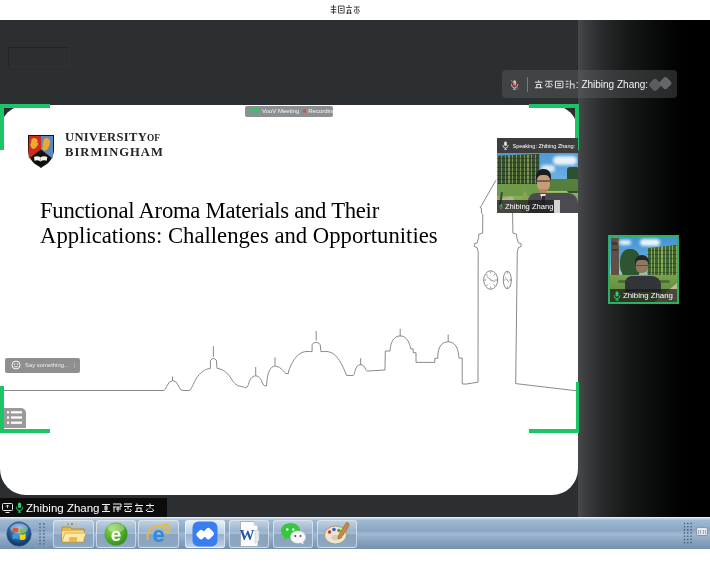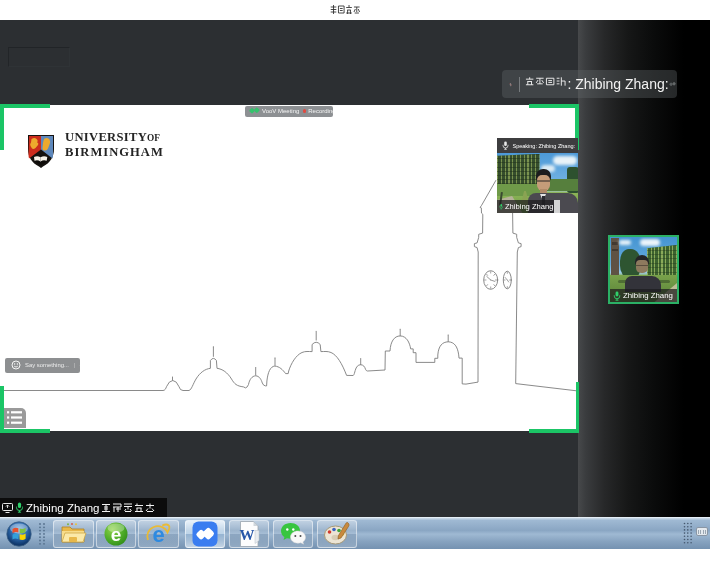--- a/index.html
+++ b/index.html
@@ -6,35 +6,35 @@
   body{width:710px;height:563px;position:relative;background:#fff;overflow:hidden;
        font-family:"Liberation Sans",sans-serif;}
   .abs{position:absolute;}
   #titlebar{left:0;top:0;width:710px;height:20px;background:#fff;}
   #win{left:0;top:20px;width:710px;height:498px;background:#2c2f32;}
   #rightcol{position:absolute;right:0;top:0;width:132px;height:100%;
     background:linear-gradient(90deg,#47494b 0,#3a3c3e 6%,#272829 20%,#161717 38%,#0a0b0b 58%,#000 80%);}
   #faintrect{position:absolute;left:8px;top:27px;width:60px;height:18px;
     border-top:1px solid #212427;border-left:1px solid #222528;
     border-right:1px solid #2f3336;border-bottom:1px solid #2f3336;}
-  #slide{left:0;top:105px;width:578px;height:326px;background:#fff;}
+  #slide{left:0;top:105px;width:578px;height:390px;background:#fff;border-radius:26px;}
   .grn{position:absolute;background:#1bc566;}
   #uobtext{left:65px;top:25.2px;font-family:"Liberation Serif",serif;font-weight:bold;
     font-size:13.5px;color:#242424;line-height:13.4px;transform:scaleX(0.93);transform-origin:0 0;}
   #uobtext .of{font-size:10px;}
   #title{left:40px;top:94.2px;font-family:"Liberation Serif",serif;font-size:22.7px;
     color:#000;line-height:24.6px;white-space:nowrap;}
   #author{left:40px;top:173px;font-family:"Liberation Serif",serif;font-size:16px;
     color:#000;line-height:23px;white-space:nowrap;}
   #skyline{left:0;top:0;width:578px;height:326px;}
   
   #toast{left:502px;top:70px;width:175px;height:28px;border-radius:4px;
     background:rgba(98,102,105,0.38);display:flex;align-items:center;}
   #toast .divider{width:1px;height:15px;background:#777b7e;margin-left:6px;}
-  #toast .txt{color:#f2f2f2;font-size:14px;margin-left:6px;white-space:nowrap;display:flex;align-items:flex-start;}
+  #toast .txt{color:#f2f2f2;font-size:10px;margin-left:6px;white-space:nowrap;display:flex;align-items:flex-end;}
   
   #saypill{left:5px;top:252.5px;width:75px;height:15px;background:rgba(125,128,130,0.88);
     border-radius:2px;display:flex;align-items:center;color:#ededed;font-size:5.9px;white-space:nowrap;overflow:hidden;}
   
   #recpill{left:245px;top:0.5px;width:88px;height:11px;background:rgba(125,129,132,0.88);
     border-radius:2px;display:flex;align-items:center;color:#f4f4f4;font-size:6px;white-space:nowrap;overflow:hidden;}
   
   #listicon{left:3px;top:303px;width:23px;height:20px;background:#9a9a9a;border-radius:0 5px 0 0;}
   
   #thumb1{left:496.5px;top:138px;width:81.5px;height:74.5px;background:#3d3d3f;}
@@ -124,20 +124,21 @@
       <path d="M1,1 h26 v14 c0,8 -4,14 -11,17.5 l-2,1.5 l-2,-1.5 c-7,-3.5 -11,-9.5 -11,-17.5 z" fill="#15120f"></path>
       <path d="M2,2 h12 v13.5 l-12,9 c-0.3,-1.5 -0.5,-2.5 -0.5,-4 z" fill="#cb2c1d"></path>
       <path d="M14,2 h12 v18.5 c0,1.5 -0.2,2.5 -0.5,4 l-11.5,-9 z" fill="#5e88bc"></path>
       <path d="M4.5,5 q3,-2 5,0 q2,1.5 0.5,3.5 q2,0.5 1,2.5 l-2.5,3 q-2,1.5 -3.5,0.5 l-1.5,-2.5 q-1,-2 0.5,-3.5 z" fill="#eda92d"></path>
       <path d="M17.5,4.5 q3.5,-1.5 5,1 q1.5,2.5 0,5 l-1.5,4 q-1,2.5 -3.5,2 q-2.5,-0.5 -2,-3 l0.5,-4.5 q0.3,-3 1.5,-4.5 z" fill="#eda92d"></path>
       <path d="M6,23.5 q8,-3.5 16,0 q-1,4.5 -8,7.5 q-7,-3 -8,-7.5 z" fill="#0d0b09"></path>
       <path d="M7,23 q3.3,-1.8 6.5,0.2 q3.5,-2 6.8,-0.2 l-0.6,3.8 q-3,-1.4 -6.2,0.6 q-3,-2 -6,-0.6 z" fill="#f7f3ea"></path>
       <path d="M13.5,22.8 v5" stroke="#888" stroke-width="0.5"></path>
     </svg>
     <div class="abs" id="uobtext"><span style="letter-spacing:0.35px">UNIVERSITY</span><span class="of">OF</span><br><span style="letter-spacing:1.1px">BIRMINGHAM</span></div>
+    <div class="abs" id="title"><span style="letter-spacing:-0.27px">Functional Aroma Materials and Their</span><br>Applications: Challenges and Opportunities</div>
     <div class="abs" id="saypill">
       <svg style="margin-left:5.5px;flex:none" width="10" height="10" viewBox="0 0 10 10">
         <circle cx="5" cy="5" r="4" fill="none" stroke="#f5f5f5" stroke-width="1"></circle>
         <circle cx="3.6" cy="4" r="0.7" fill="#f5f5f5"></circle>
         <circle cx="6.4" cy="4" r="0.7" fill="#f5f5f5"></circle>
         <path d="M3.2,6.2 q1.8,1.6 3.6,0" stroke="#f5f5f5" stroke-width="0.9" fill="none"></path>
       </svg>
       <span style="margin-left:4.5px">Say something...</span>
       <span style="margin-left:5px;color:#c8c8c8">|</span>
       <span style="margin-left:4px;font-size:7.5px">‹</span>

